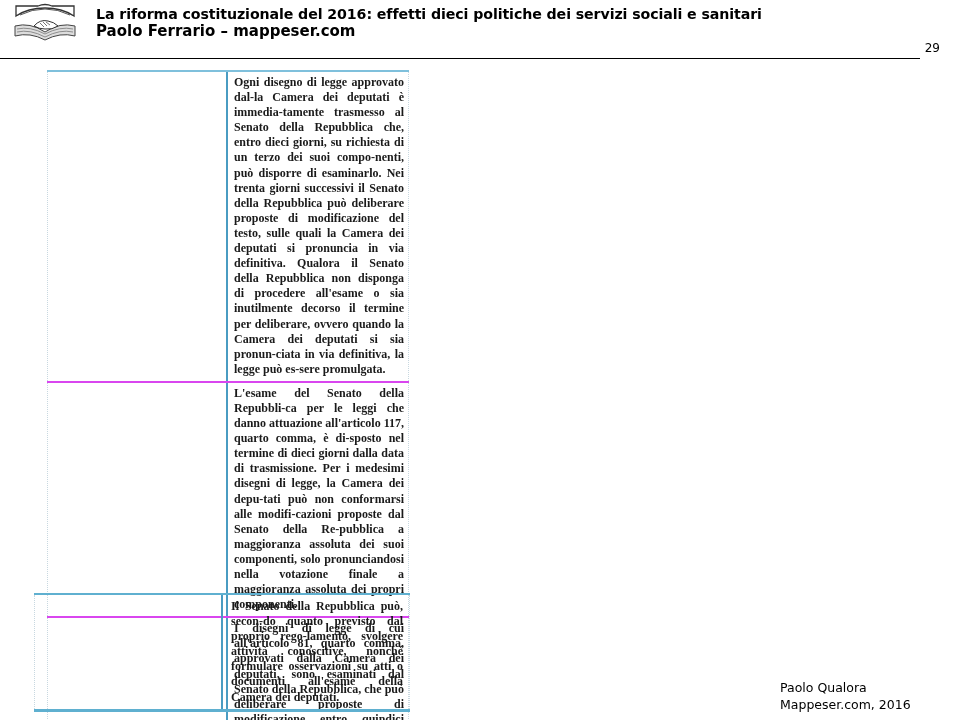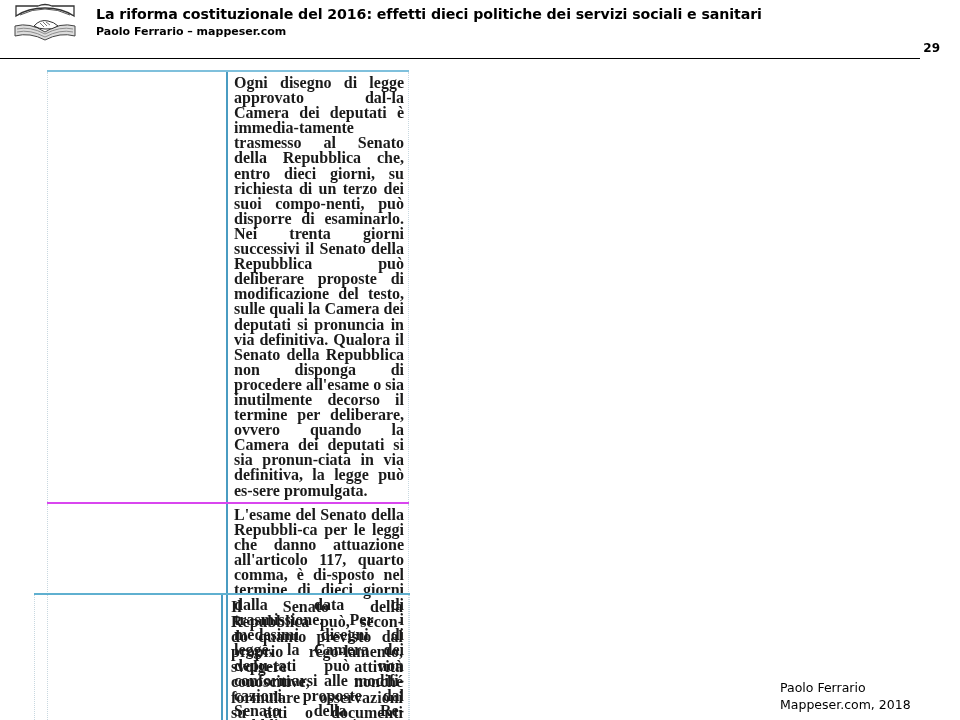--- a/index.html
+++ b/index.html
@@ -13,25 +13,25 @@
       position: absolute; left: 12px; top: 2px; width: 66px; height: 42px;
     }
     .header-title {
       position: absolute; left: 96px; top: 6px;
       font-family: "DejaVu Sans", sans-serif; font-weight: bold;
       font-size: 14.2px; line-height: 17px; letter-spacing: -0.1px;
       white-space: nowrap;
     }
     .header-sub {
       position: absolute; left: 96px; top: 23px;
-      font-weight: bold; font-size: 11px; line-height: 17px; white-space: nowrap;
+      font-weight: bold; font-size: 15px; line-height: 17px; white-space: nowrap;
     }
     .page-number {
       position: absolute; right: 20px; top: 41px;
-      font-weight: bold; font-size: 12px; line-height: 14px;
+      font-weight: normal; font-size: 12px; line-height: 14px;
     }
     .header-rule {
       position: absolute; left: 0; top: 58px; width: 920px; height: 0;
       border-top: 1.5px solid #000;
     }
     .tbl {
       position: absolute;
       font-family: "Liberation Serif", "DejaVu Serif", serif;
       font-weight: bold; color: #1a1a1a;
     }
@@ -42,21 +42,21 @@
     }
     .tbl1 .row:first-child { border-top: 2px solid #7fc0dc; }
     .cell-left {
       width: 178px; flex: none;
       border-left: 1px dotted #c8d8e0;
       border-right: 2px solid #4a9cc2;
     }
     .tbl2 .cell-left { width: 186px; }
     .cell-right {
       flex: 1; padding: 3px 4px 4px 6px;
-      font-size: 16px; line-height: 15.1px;
+      font-size: 12px; line-height: 15.1px;
       text-align: justify; hyphens: manual;
       border-right: 1px dotted #c8d8e0;
     }
     .tbl2 .row { border-top: 2px solid #5fb0d0; border-bottom: 3px solid #5fb0d0; }
     .tbl2 .cell-right { padding: 4px 6px 4px 8px; }
     .footer {
       position: absolute; left: 780px; top: 679px;
       font-family: "DejaVu Sans", sans-serif; font-size: 12.5px; line-height: 17px;
     }
   </style>
@@ -96,15 +96,15 @@
 </div>
 
 <div class="tbl tbl2">
   <div class="row">
     <div class="cell-left"></div>
     <div class="cell-right">Il Senato della Repubblica può, secon-do quanto previsto dal proprio rego-lamento, svolgere attività conoscitive, nonché formulare osservazioni su atti o documenti all'esame della Camera dei deputati.</div>
   </div>
 </div>
 
 <div class="footer">
-  <div>Paolo Ferrario</div>
-  <div>Mappeser.com,  2018</div>
+  <div>Paolo Qualora</div>
+  <div>Mappeser.com,  2016</div>
 </div>
 
 </body></html>

